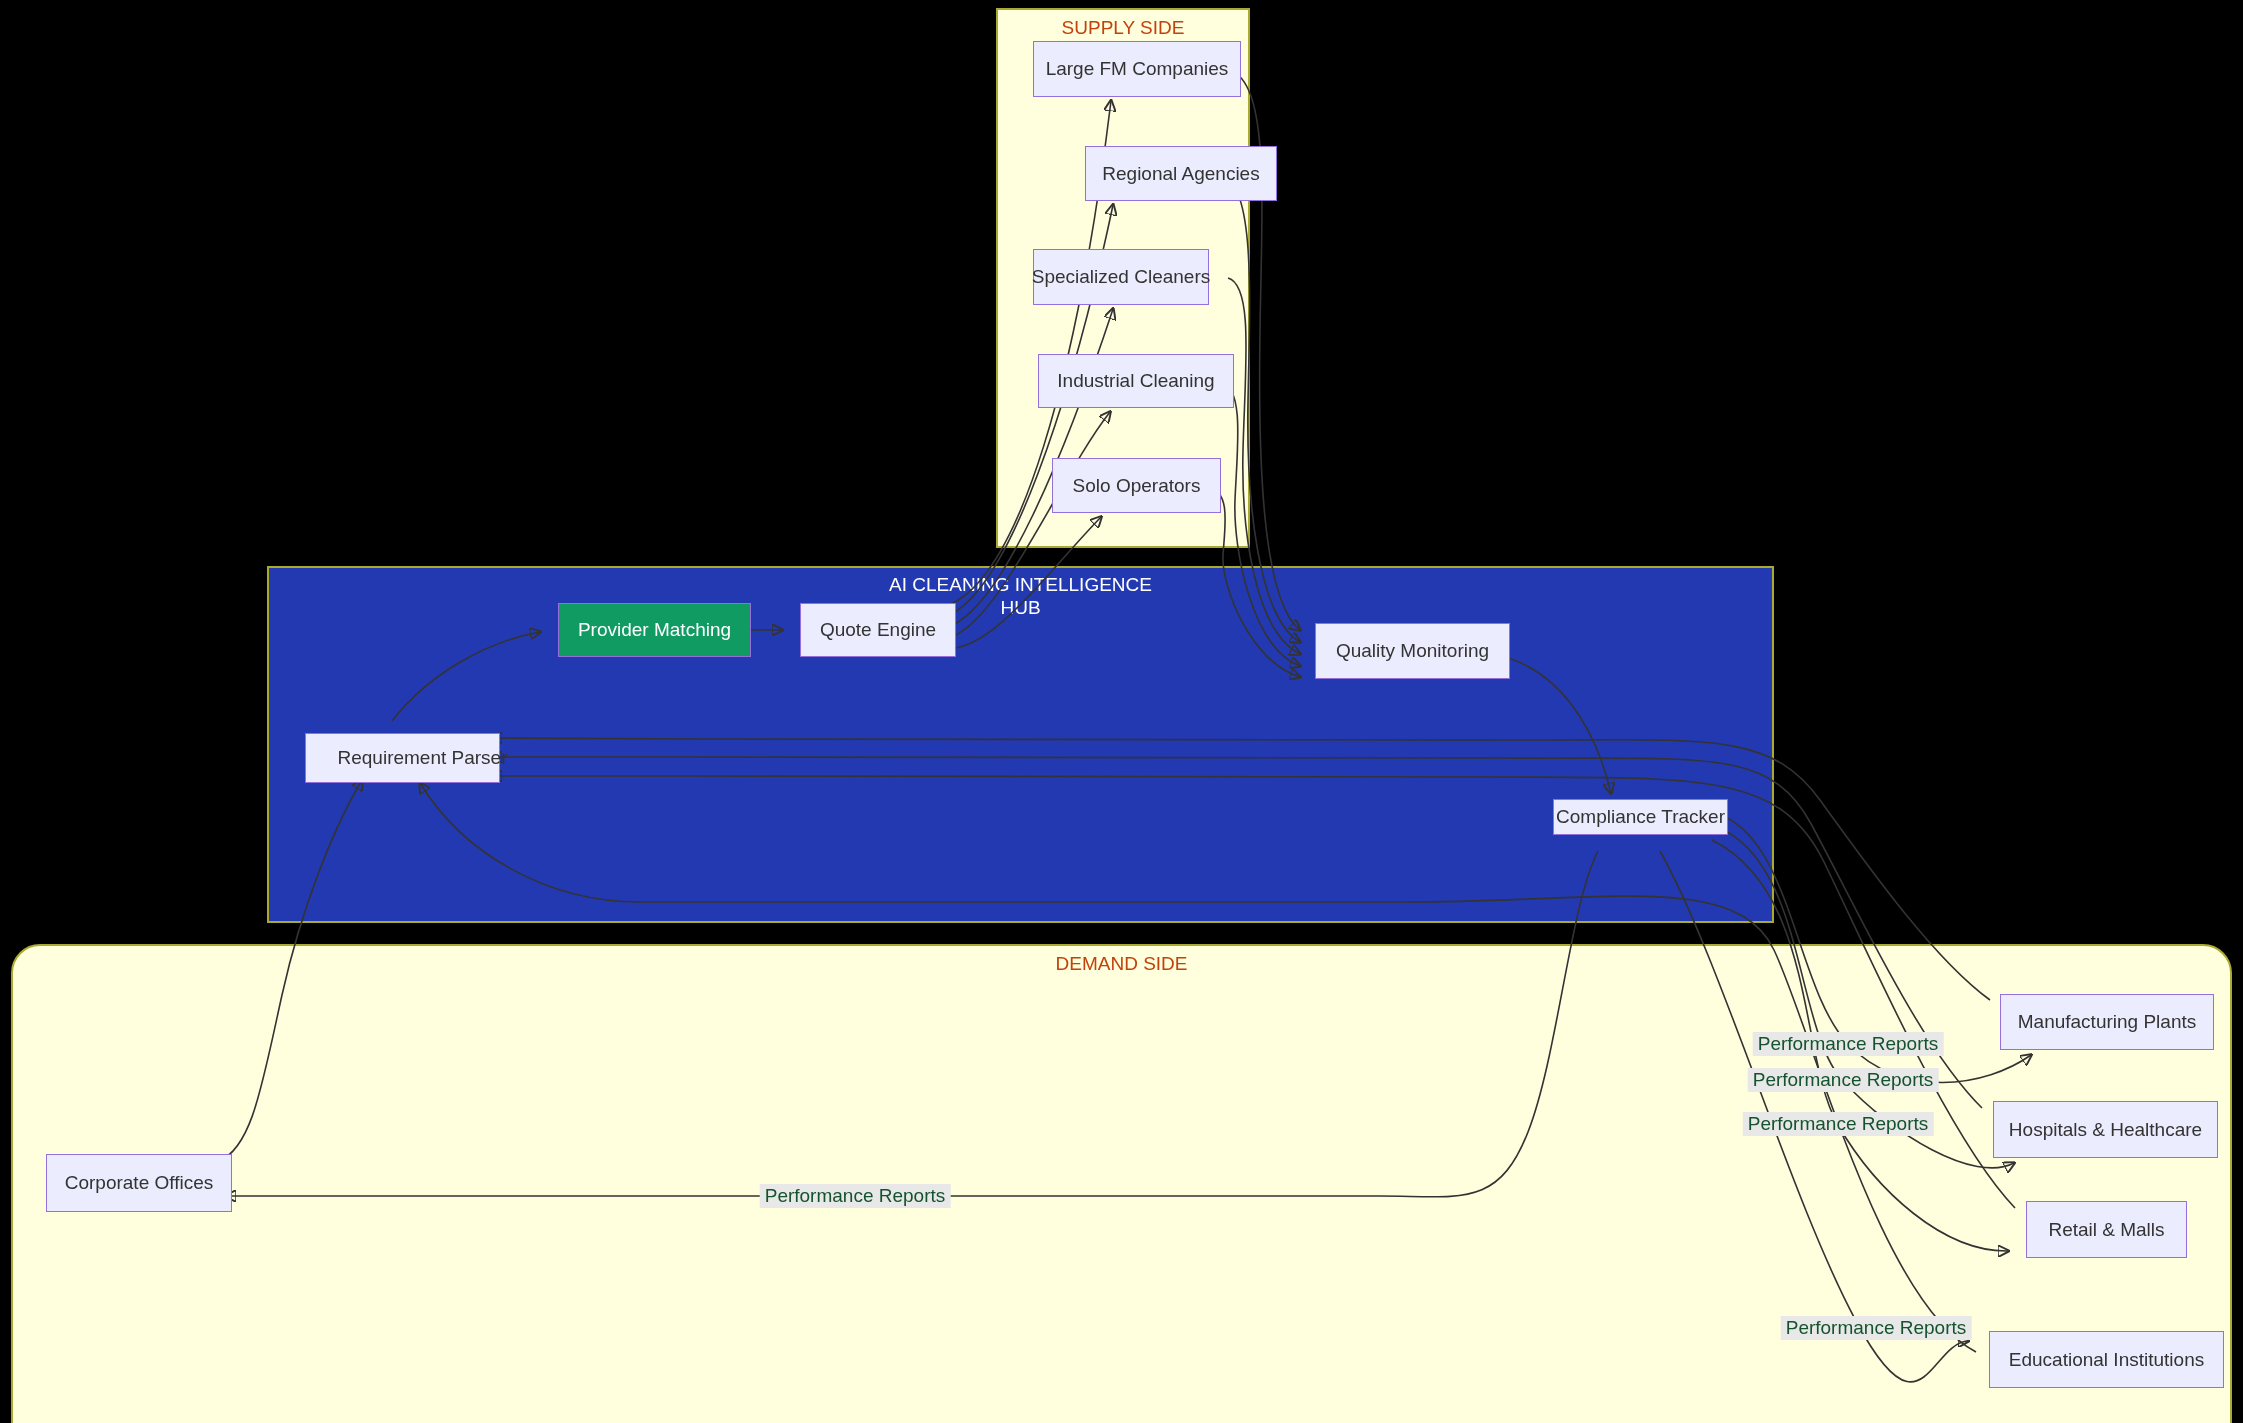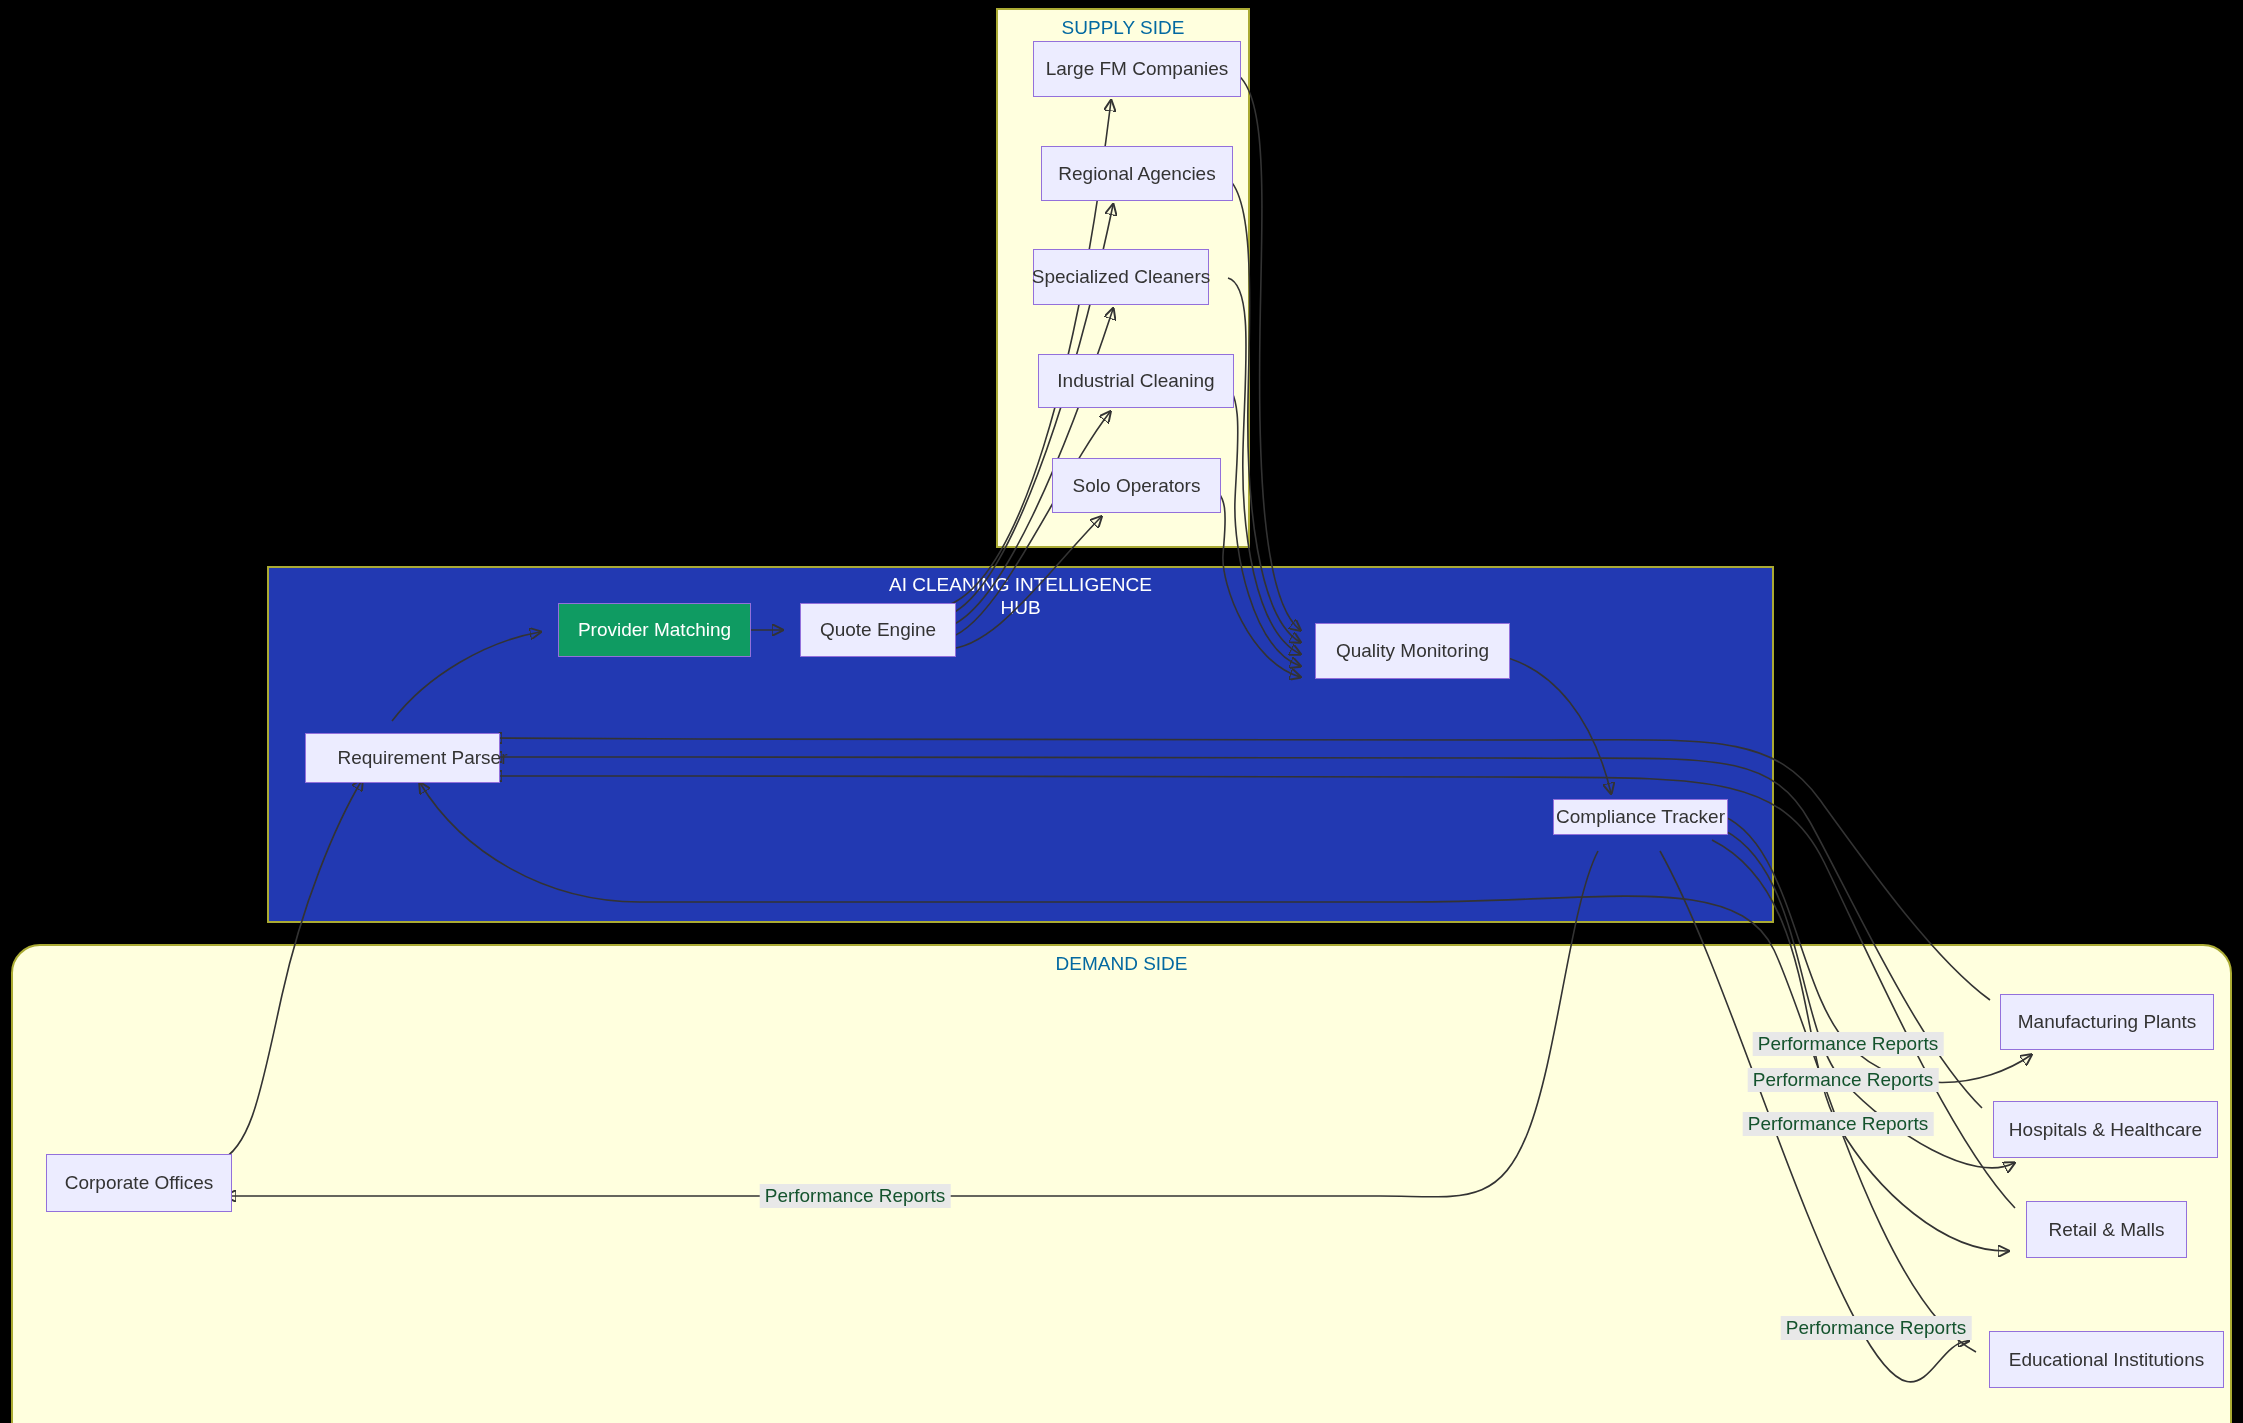--- a/index.html
+++ b/index.html
@@ -4,21 +4,21 @@
 <style>
   html,body{margin:0;padding:0;background:#000;}
   #canvas{
     position:relative;width:2243px;height:1423px;background:#000000;
     font-family:"Liberation Sans", sans-serif;overflow:hidden;
   }
   .cluster{position:absolute;background:#ffffde;border:2px solid #aaaa33;box-sizing:border-box;z-index:1;}
   .cluster.hub-bg{background:#2239b2;}
   .cluster-title{
     position:absolute;left:0;top:6px;width:100%;text-align:center;
-    color:#0369a1;font-size:19px;font-weight:400;z-index:2;line-height:23px;
+    color:#c2410c;font-size:19px;font-weight:400;z-index:2;line-height:23px;
   }
   .cluster-title.light{color:#ffffff;}
   #edge-layer{position:absolute;left:0;top:0;z-index:3;}
   #edge-layer path{fill:none;stroke:#333333;stroke-width:1.6px;}
   .node{
     position:absolute;background:#ececff;border:1.6px solid #9370db;box-sizing:border-box;
     color:#333333;font-size:19px;display:flex;align-items:center;justify-content:center;
     text-align:center;z-index:4;white-space:nowrap;margin-left:13px;
   }
   .node.green{background:#0f9b62;color:#ffffff;border-color:#9370db;}
@@ -77,21 +77,21 @@
     <path marker-end="url(#arrow)" d="M 1598 851 C 1570 905, 1558 1055, 1528 1132 S 1460 1196, 1380 1196 L 226 1196"></path>
     <path marker-end="url(#arrow)" d="M 1715 813 C 1792 835, 1795 988, 1848 1044 S 1986 1087, 2031 1055"></path>
     <path marker-end="url(#arrow)" d="M 1715 826 C 1806 861, 1794 1028, 1843 1081 S 1974 1184, 2014 1163"></path>
     <path marker-end="url(#arrow)" d="M 1712 840 C 1816 892, 1799 1058, 1838 1125 S 1944 1252, 2008 1251"></path>
     <path marker-end="url(#arrow)" d="M 1660 851 C 1722 962, 1790 1198, 1856 1321 S 1930 1343, 1968 1341"></path>
   </svg>
 
   <div class="node" style="left:1020px;top:41px;width:208px;height:56px;">
       <span>Large FM Companies</span>
     </div>
-  <div class="node" style="left:1028px;top:146px;width:192px;height:55px;">
+  <div class="node" style="left:1072px;top:146px;width:192px;height:55px;">
 <span>Regional Agencies</span>
     </div>
   <div class="node" style="left:1020px;top:249px;width:176px;height:56px;">
 <span>Specialized Cleaners</span>
     </div>
   <div class="node" style="left:1025px;top:354px;width:196px;height:54px;">
 <span>Industrial Cleaning</span>
     </div>
   <div class="node" style="left:1039px;top:458px;width:169px;height:55px;">
 <span>Solo Operators</span>

